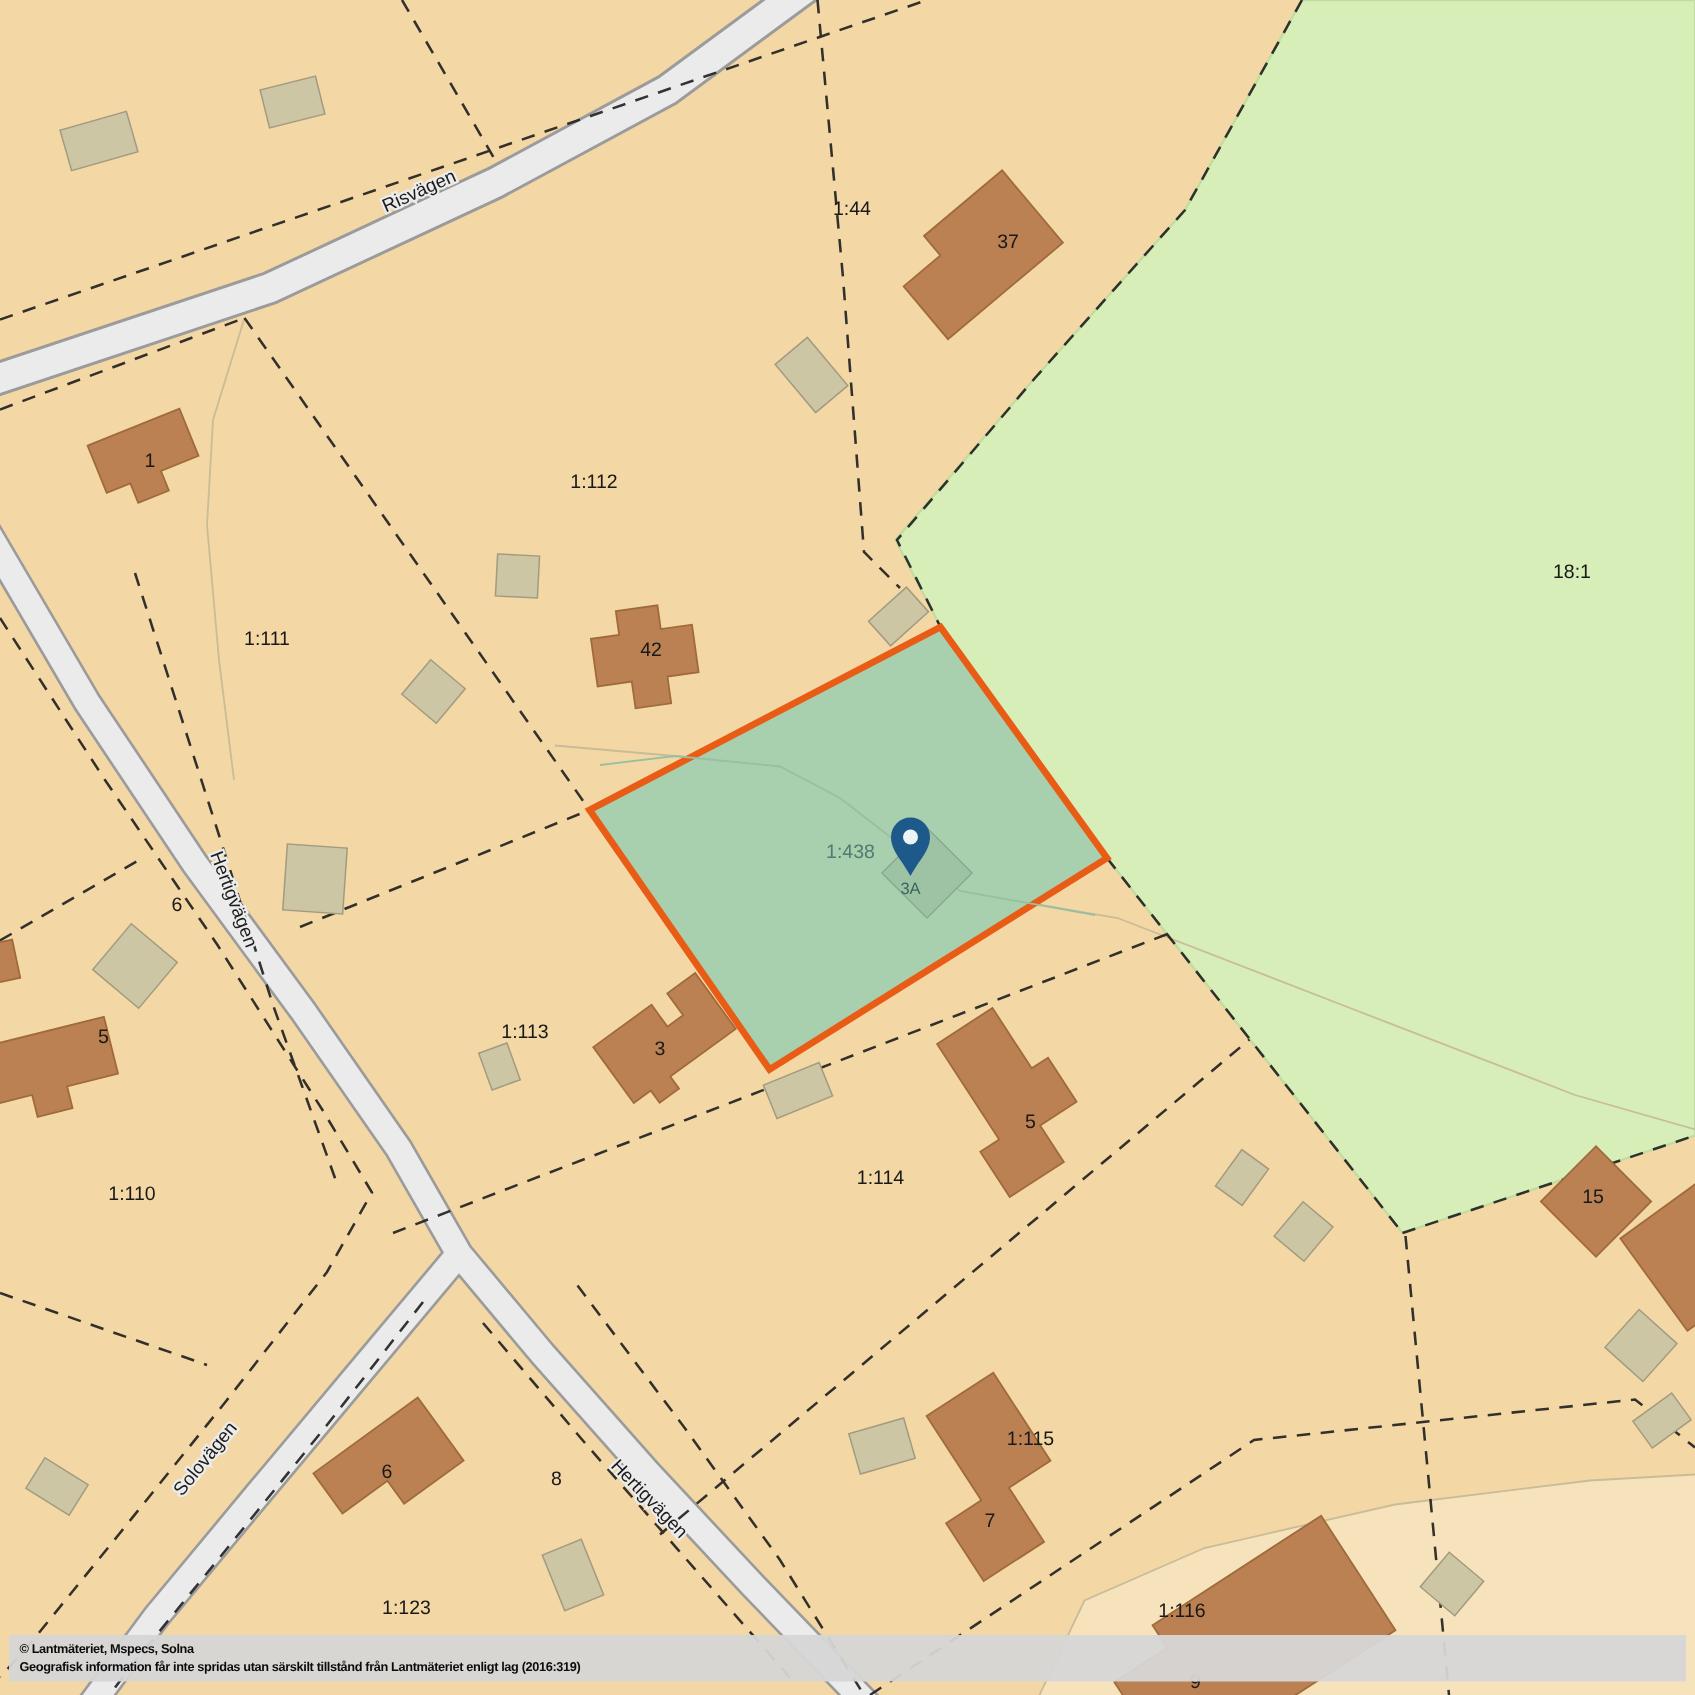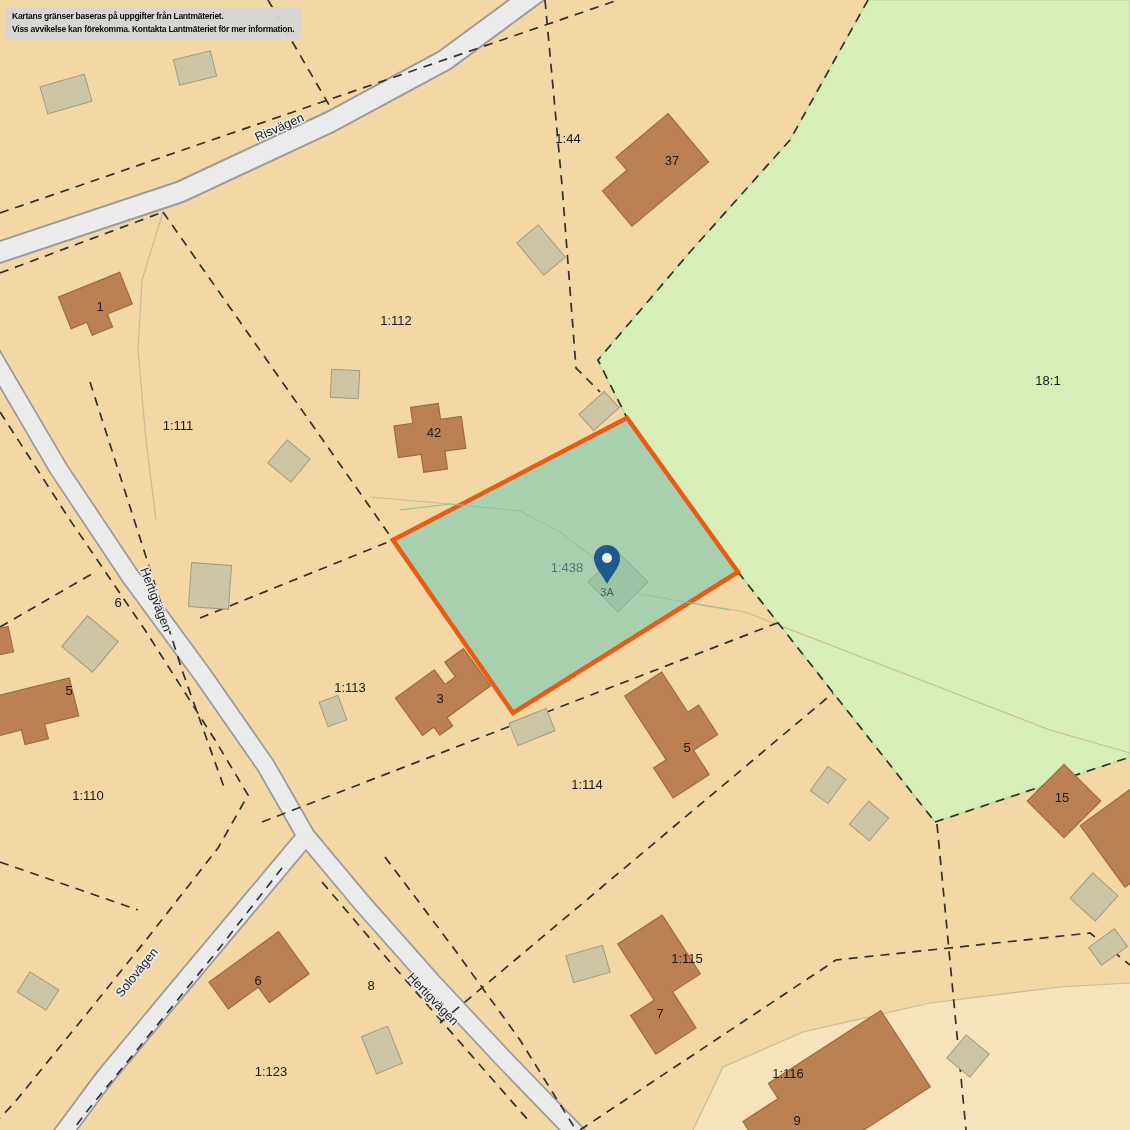--- a/index.html
+++ b/index.html
@@ -156,17 +156,17 @@
   <text class="sel-id" x="567" y="572">1:438</text>
 
   <g>
     <path d="M 607 584 C 601 573 594 567 594 558 A 13 13 0 1 1 620 558 C 620 567 613 573 607 584 Z" fill="#1e598c"></path>
     <circle cx="607" cy="558" r="5" fill="#eef3f6"></circle>
   </g>
   <text class="sel-addr" x="607" y="596">3A</text>
 
 </svg>
 
-<div class="notice notice-top">
-  <div>Kartans gränser baseras på uppgifter från Lantmäteriet.</div>
-  <div>Viss avvikelse kan förekomma. Kontakta Lantmäteriet för mer information.</div>
+<div class="notice notice-bottom">
+  <div>© Lantmäteriet, Mspecs, Solna</div>
+  <div>Geografisk information får inte spridas utan särskilt tillstånd från Lantmäteriet enligt lag (2016:319)</div>
 </div>
 </div>
 
 </body></html>

